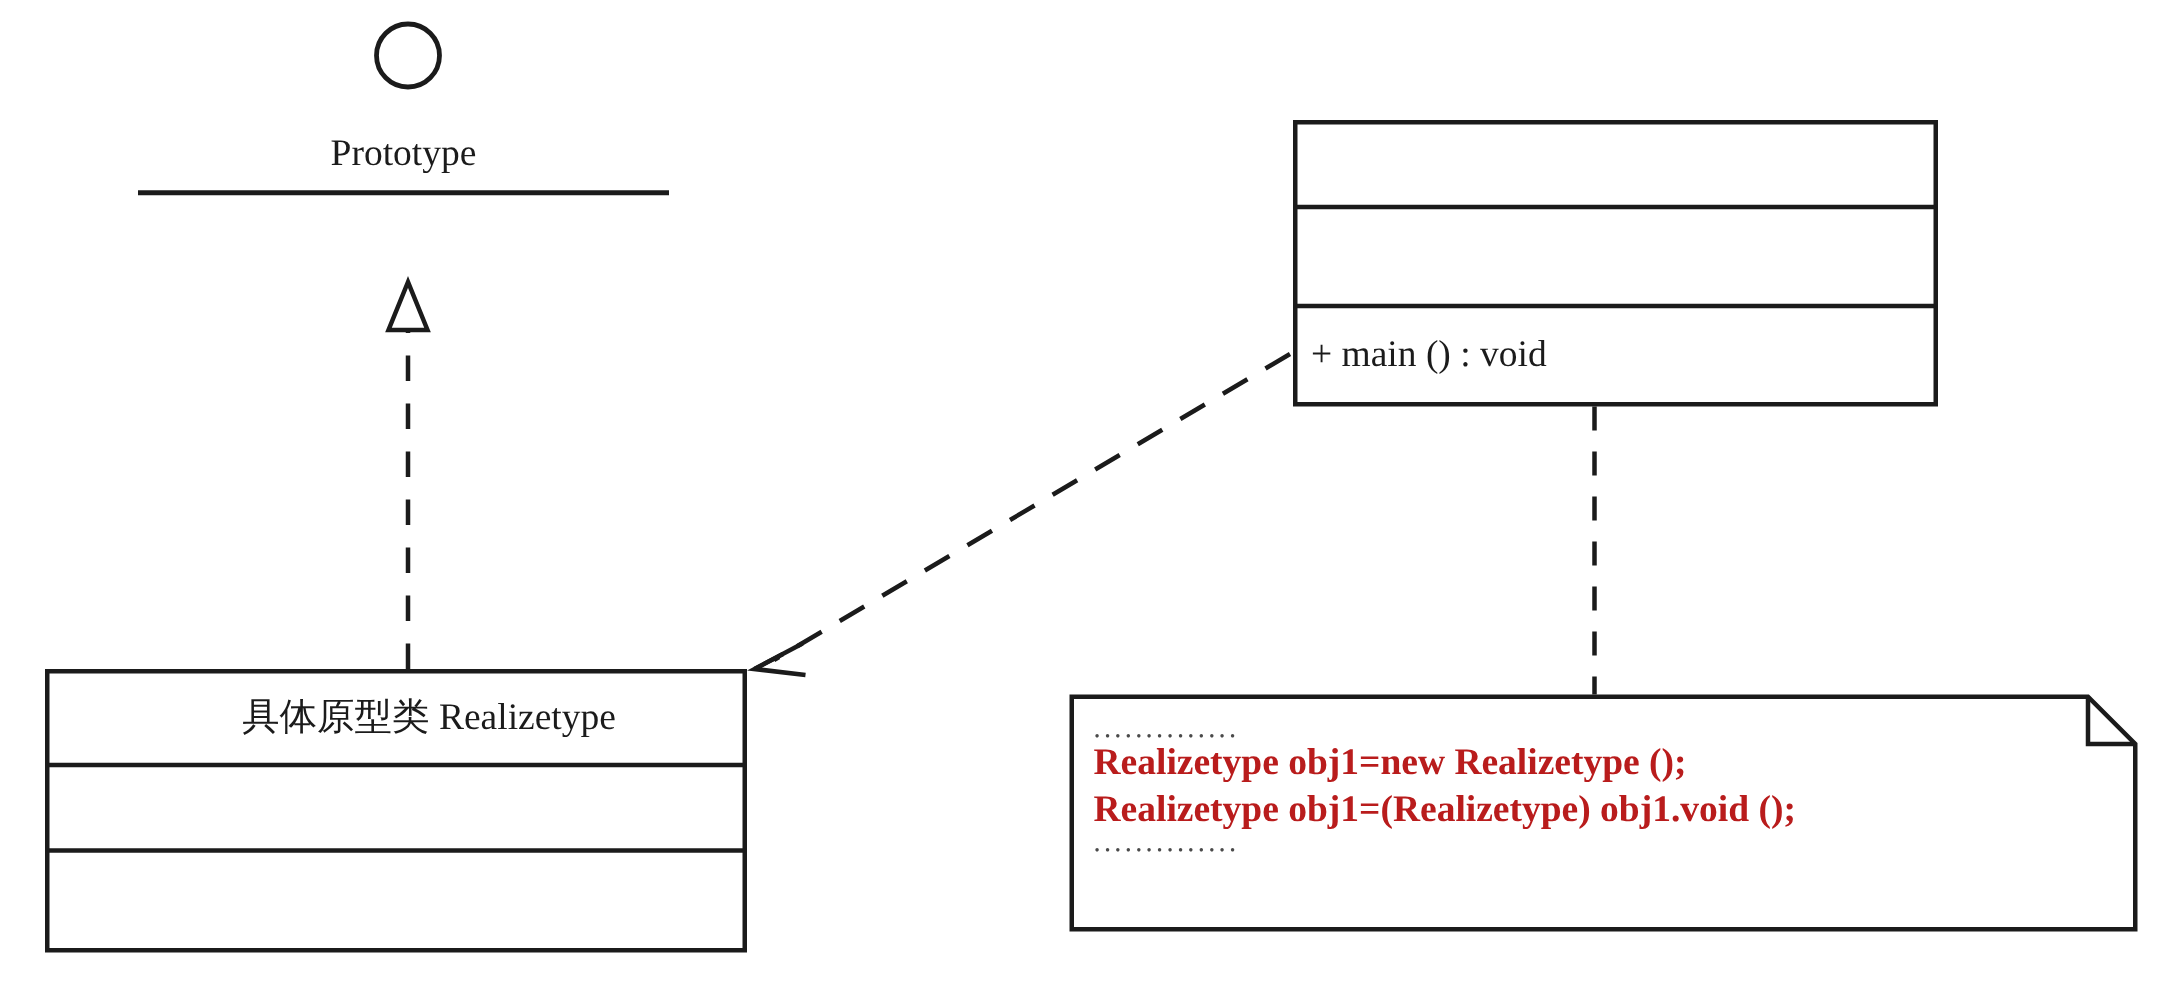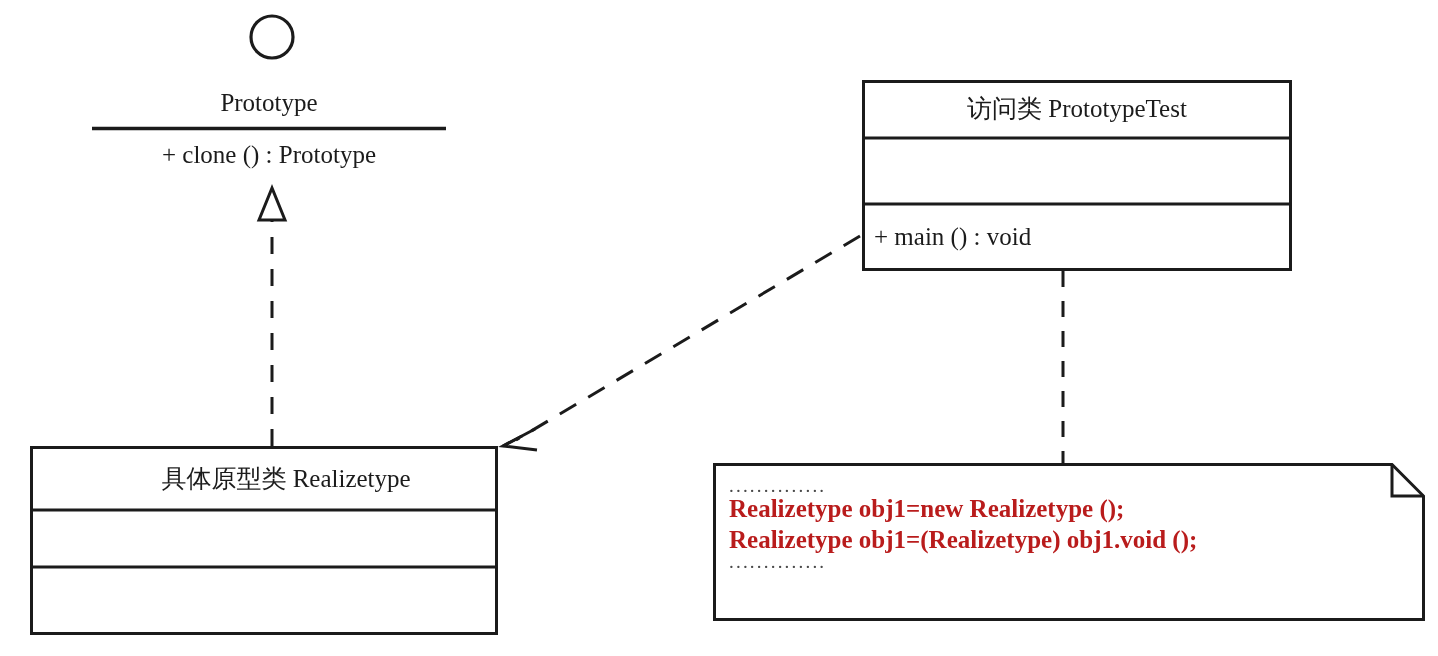--- a/index.html
+++ b/index.html
@@ -134,26 +134,24 @@
     <line x1="1063" y1="271" x2="1063" y2="463" stroke="#1b1b1b" stroke-width="3" stroke-dasharray="16 14"></line>
 
     <g>
       <path d="M 714.5 464.5 L 1392 464.5 L 1423.5 496 L 1423.5 619.5 L 714.5 619.5 Z" fill="#ffffff" stroke="#1b1b1b" stroke-width="3" stroke-linejoin="miter"></path>
       <path d="M 1392 464.5 L 1392 496 L 1423.5 496" fill="none" stroke="#1b1b1b" stroke-width="3" stroke-linejoin="miter"></path>
     </g>
   </svg>
 
   <div class="lbl center" id="proto-name">Prototype</div>
 
-  <div class="lbl center" id="proto-op">+ clone () : Prototype</div>
 
   <div class="lbl center" id="realize-name">具体原型类  Realizetype</div>
 
 
-  <div class="lbl center" id="test-name">访问类  PrototypeTest</div>
 
   <div class="lbl" id="test-op">+ main () : void</div>
 
   <div id="note-body">
     <span class="note-dots">..............</span>
     <div class="note-line">Realizetype obj1=new Realizetype ();</div>
     <div class="note-line">Realizetype obj1=(Realizetype) obj1.void ();</div>
     <span class="note-dots">..............</span>
   </div>
 

